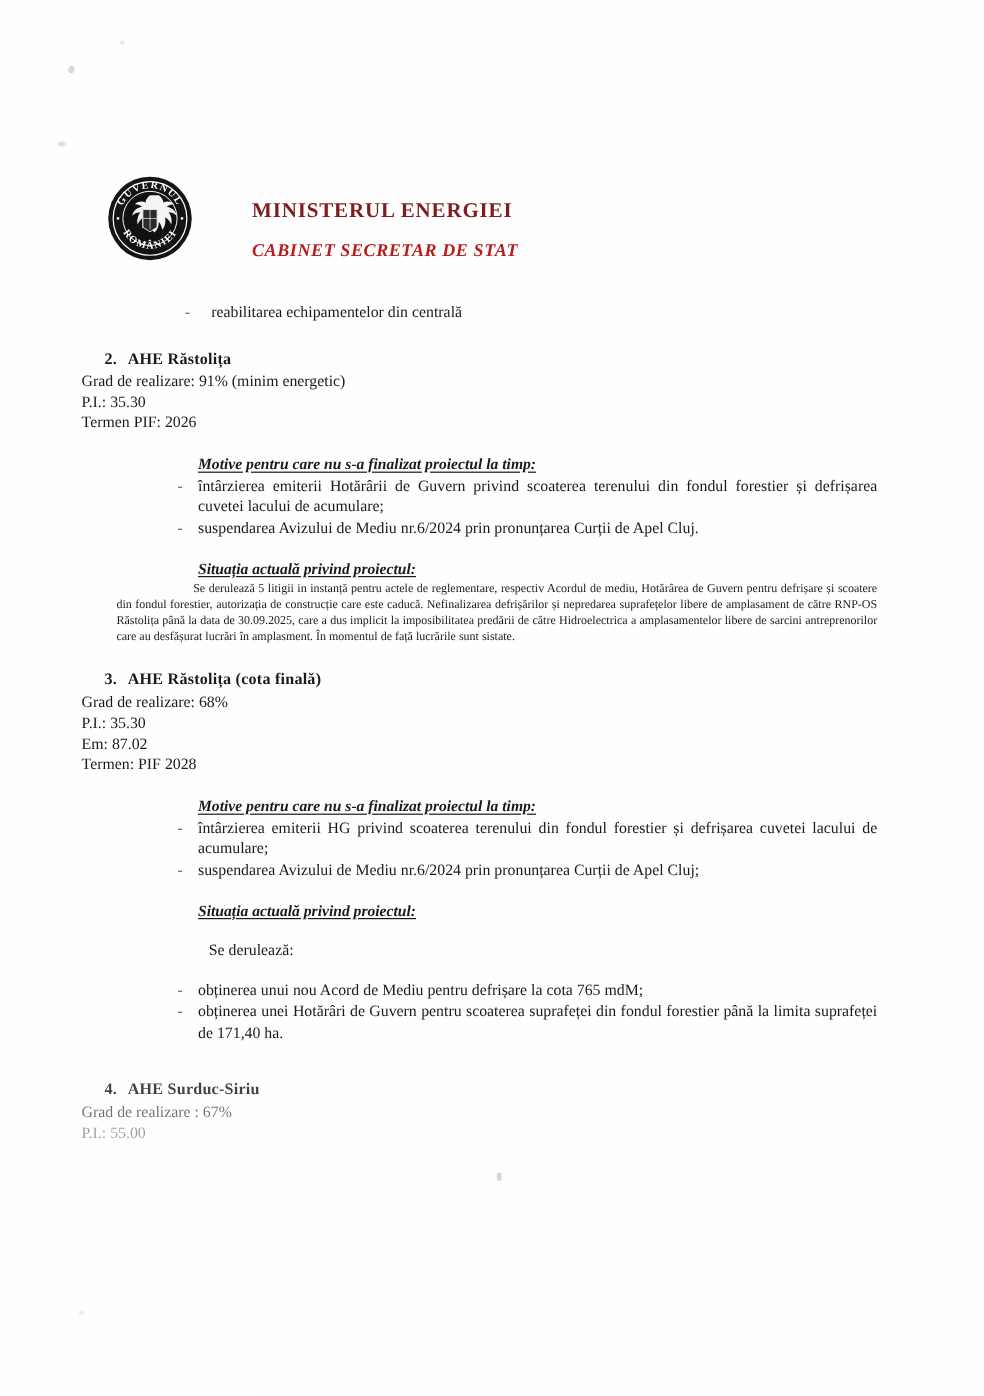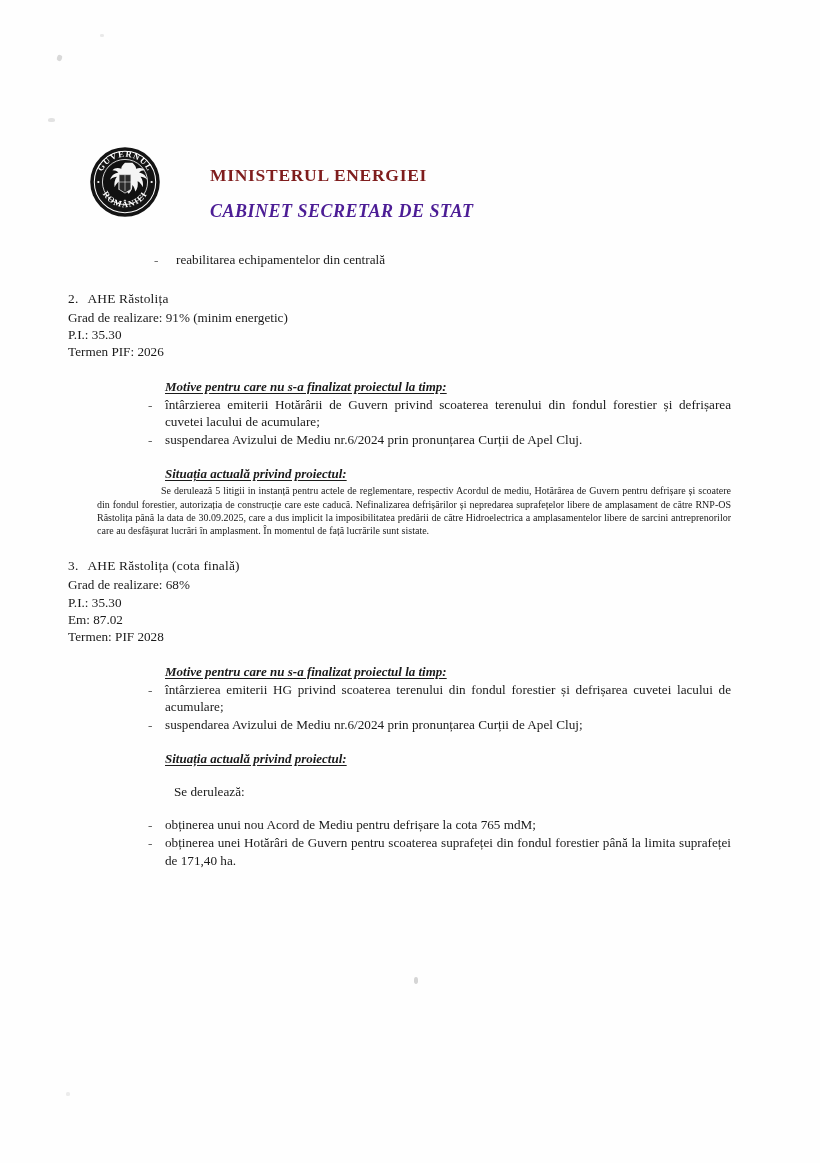--- a/index.html
+++ b/index.html
@@ -58,25 +58,25 @@
     top: 22px;
     font-size: 17.5px;
     font-weight: bold;
     letter-spacing: .7px;
     color: #7f1d1d;
   }
   .cabinet {
     position: absolute;
     left: 122px;
     top: 58px;
-    font-size: 18px;
+    font-size: 15px;
     font-style: italic;
     font-weight: bold;
     letter-spacing: .5px;
-    color: #4c1d95;
+    color: #b91c1c;
   }
 
   
   .body-area {
     position: absolute;
     left: 0;
     top: 252px;
     width: 820px;
   }
 
@@ -91,23 +91,23 @@
   }
   .lead-bullet .dash {
     position: absolute;
     left: 154px;
     top: 0;
     color: #6a6a6a;
   }
 
   h2.item {
     margin: 0 0 2px 0;
-    padding-left: 68px;
+    padding-left: 87px;
     font-size: 13.4px;
-    font-weight: normal;
+    font-weight: bold;
     letter-spacing: .2px;
   }
   h2.item .num { margin-right: 9px; }
 
   .kv {
     margin: 0;
     padding-left: 68px;
     font-size: 13.2px;
     line-height: 1.31;
   }
@@ -276,15 +276,22 @@
         </li>
         <li>
           <span class="dash">-</span>
           <span>obținerea unei Hotărâri de Guvern pentru  scoaterea suprafeței din fondul forestier până la limita suprafeței de 171,40 ha.</span>
         </li>
       </ul>
     </div>
 
     <div class="gap-l"></div>
 
+    <div class="blk">
+      <h2 class="item fade-1">
+        <span class="num">4.</span><span>AHE Surduc-Siriu</span>
+      </h2>
+      <p class="kv fade-2">Grad de realizare : 67%</p>
+      <p class="kv fade-3">P.I.: 55.00</p>
+    </div>
 
   </div>
 </div>
 
 </body></html>

